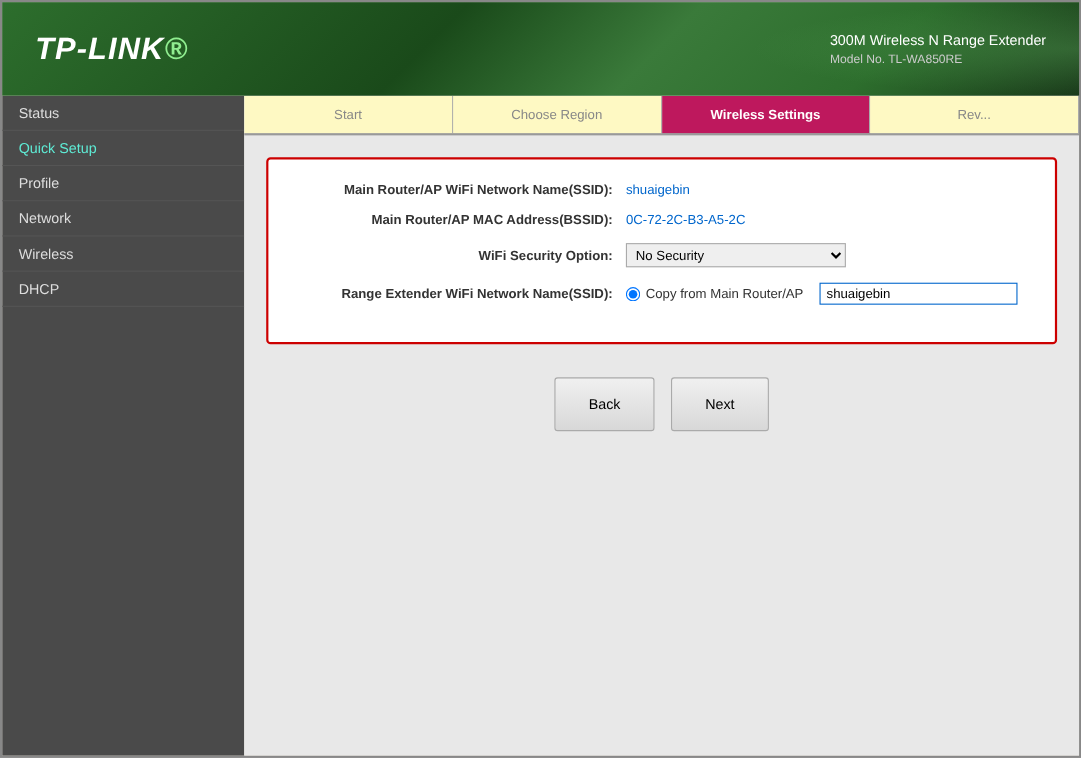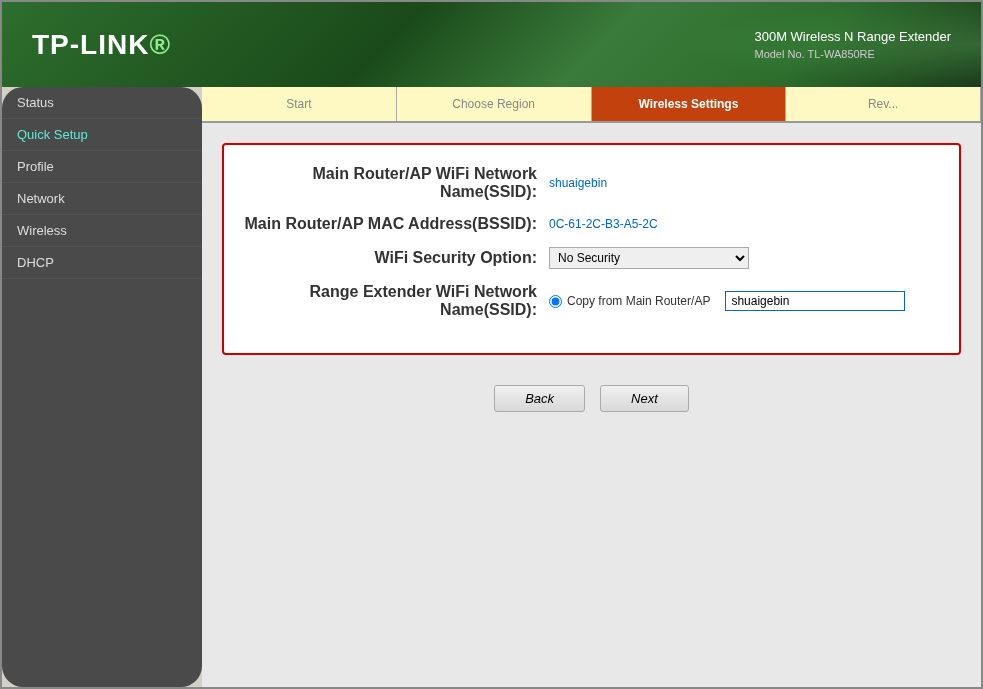--- a/index.html
+++ b/index.html
@@ -4,62 +4,62 @@
   <style>
     * { margin: 0; padding: 0; box-sizing: border-box; }
     body { width: 983px; height: 689px; font-family: Arial, sans-serif; font-size: 13px; background: #c0c0c0; overflow: hidden; }
 
     
     .outer-frame { width: 983px; height: 689px; background: #d4d0c8; border: 2px solid #888; display: flex; flex-direction: column; }
 
     
     .header { background: linear-gradient(135deg, #2d6e2d 0%, #1a4a1a 40%, #3a7a3a 60%, #2d6e2d 80%, #1a3a1a 100%); height: 85px; display: flex; align-items: center; justify-content: space-between; padding: 0 30px; position: relative; overflow: hidden; }
     .header::after { content: ''; position: absolute; right: 0; top: 0; width: 300px; height: 100%; background: radial-gradient(ellipse at right center, rgba(100,180,100,0.3) 0%, transparent 70%); }
-    .logo { color: white; font-size: 28px; font-weight: bold; letter-spacing: 1px; }
+    .logo { color: white; font-size: 28px; font-weight: bold; font-style: italic; letter-spacing: 1px; }
     .logo span { color: #90ee90; }
     .brand-info { color: white; text-align: left; font-size: 13px; line-height: 1.5; z-index: 1; }
     .brand-info .model { font-size: 11px; color: #ccc; }
 
     
     .main-layout { display: flex; flex: 1; overflow: hidden; }
 
     
-    .sidebar { width: 200px; background: #4a4a4a; flex-shrink: 0; border-radius: 21px; }
+    .sidebar { width: 220px; background: #4a4a4a; flex-shrink: 0; }
     .sidebar-item { padding: 8px 15px; color: #ddd; cursor: pointer; font-size: 13px; border-bottom: 1px solid #555; }
     .sidebar-item.active { color: #5eead4; }
 
     
     .content { flex: 1; background: #e8e8e8; padding: 0; overflow: auto; }
 
     
     .tab-bar { display: flex; background: #d0d0d0; border-bottom: 2px solid #999; height: 36px; }
     .tab { flex: 1; display: flex; align-items: center; justify-content: center; font-size: 12px; color: #555; background: #c8c8c8; border-right: 1px solid #aaa; cursor: pointer; }
-    .tab.active { background: #c2410c; color: white; font-weight: bold; }
+    .tab.active { background: #be185d; color: white; font-weight: bold; }
     .tab.dim { color: #888; background: #fef9c3; }
 
     
     .form-area { padding: 20px; }
     .form-box { border: 2px solid #cc0000; border-radius: 4px; background: white; padding: 20px 15px; margin-bottom: 20px; }
 
     .form-row { display: flex; align-items: center; margin-bottom: 14px; }
-    .form-label { width: 310px; text-align: right; padding-right: 12px; font-size: 16px; color: #333; font-weight: bold; flex-shrink: 0; }
+    .form-label { width: 310px; text-align: right; padding-right: 12px; font-size: 12px; color: #333; font-weight: bold; flex-shrink: 0; }
     .form-value { color: #0066cc; font-size: 12px; }
 
     .form-select { width: 200px; font-size: 12px; padding: 2px 4px; border: 1px solid #aaa; }
 
     .radio-group { display: flex; flex-direction: column; gap: 6px; justify-content: center; }
     .radio-item { display: flex; align-items: center; gap: 5px; font-size: 12px; color: #333; cursor: pointer; }
     .radio-item input[type="radio"] { cursor: pointer; }
 
     .ssid-input { width: 180px; border: 1px solid #0066cc; padding: 2px 5px; font-size: 12px; margin-left: 10px; }
     .ssid-input-empty { width: 180px; border: 1px solid #aaa; padding: 2px 5px; font-size: 12px; margin-left: 10px; background: white; }
 
     
     .button-row { display: flex; justify-content: center; gap: 15px; padding: 10px 0; }
-    .btn { padding: 5px 30px; font-size: 13px; border: 1px solid #aaa; background: linear-gradient(to bottom, #f0f0f0, #d8d8d8); cursor: pointer; border-radius: 3px; font-style: italic; }
+    .btn { padding: 16px 30px; font-size: 13px; border: 1px solid #aaa; background: linear-gradient(to bottom, #f0f0f0, #d8d8d8); cursor: pointer; border-radius: 3px; }
   </style>
 </head>
 <body>
 
 <div class="outer-frame">
 
   <div class="header">
     <div class="logo">
       TP-LINK<span>®</span>
     </div>
@@ -112,21 +112,21 @@
       <div class="form-area">
         <div class="form-box">
 
           <div class="form-row">
             <div class="form-label">Main Router/AP WiFi Network Name(SSID):</div>
             <div class="form-value">shuaigebin</div>
           </div>
 
           <div class="form-row">
             <div class="form-label">Main Router/AP MAC Address(BSSID):</div>
-            <div class="form-value">0C-61-2C-B3-A5-2C</div>
+            <div class="form-value">0C-72-2C-B3-A5-2C</div>
           </div>
 
           <div class="form-row">
             <div class="form-label">WiFi Security Option:</div>
             <select class="form-select">
               <option>No Security</option>
               <option>WPA/WPA2 Personal</option>
               <option>WEP</option>
             </select>
           </div>

